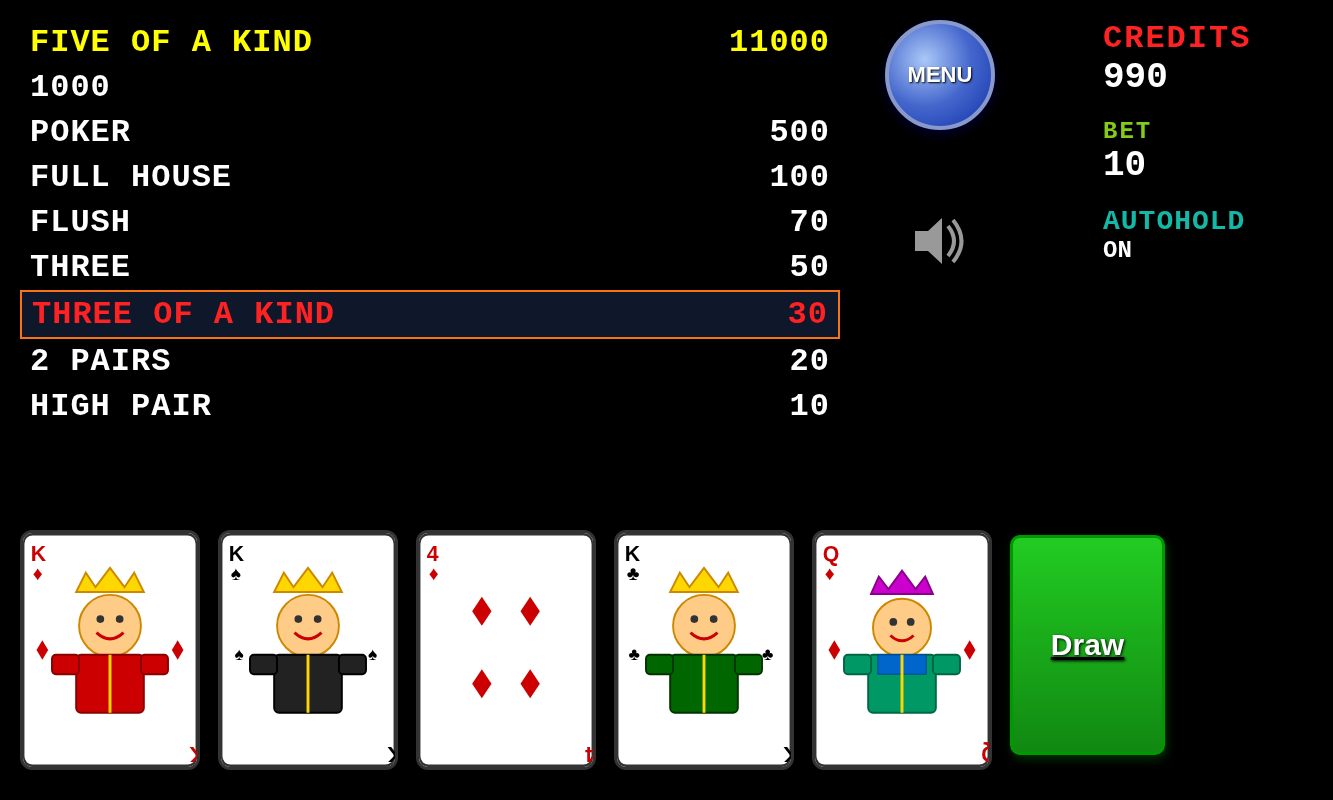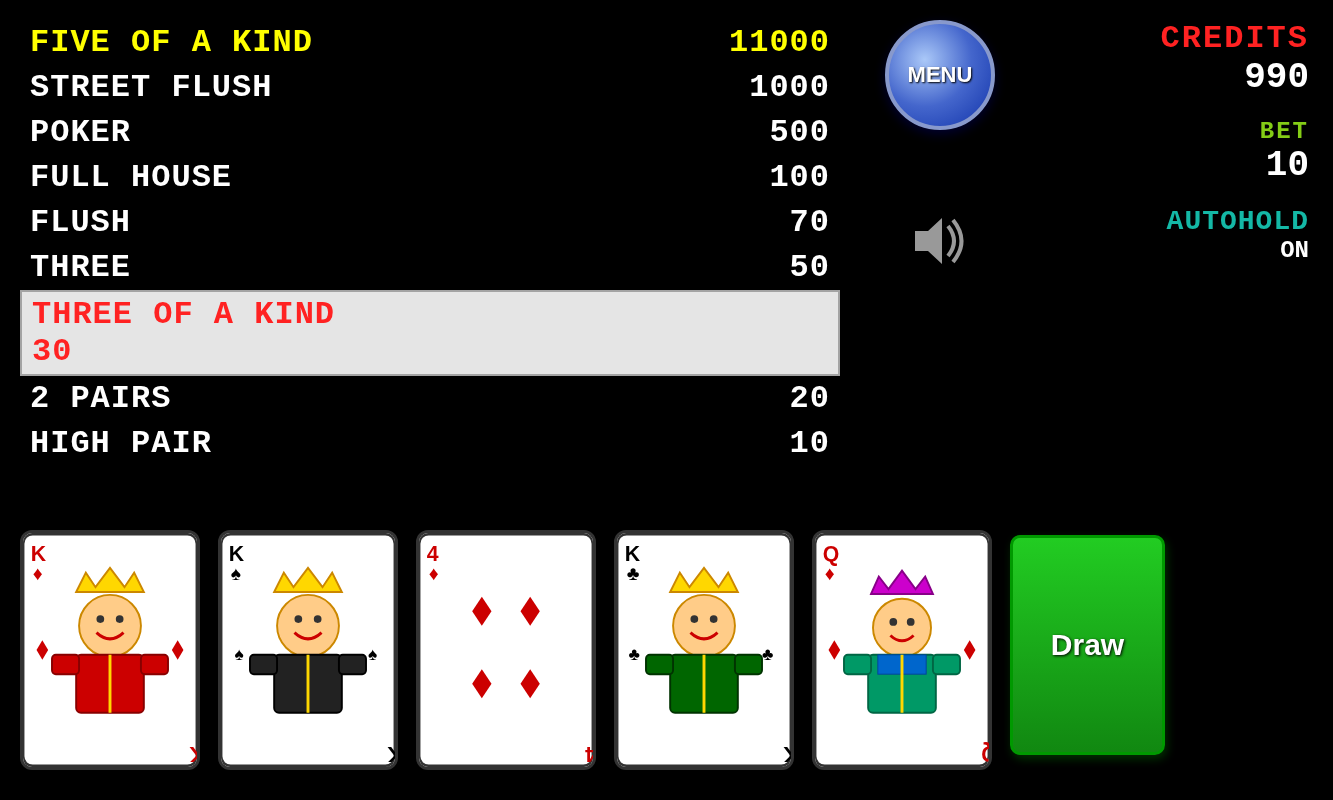--- a/index.html
+++ b/index.html
@@ -23,23 +23,22 @@
     .pay-row {
       display: flex;
       justify-content: space-between;
       padding: 4px 10px;
       font-size: 32px;
       font-weight: bold;
       letter-spacing: 1px;
     }
 
     .pay-row.highlighted {
-      background: #e5e5e5;
-      border: 2px solid #a3a3a3;
-      flex-direction: column;
+      background: #0f172a;
+      border: 2px solid #f97316;
     }
 
     .pay-row .hand-name { color: #fff; }
     .pay-row.yellow .hand-name { color: #ffff00; }
     .pay-row.red .hand-name { color: #ff2222; }
     .pay-row.highlighted .hand-name { color: #ff2222; }
 
     .pay-row .hand-value { color: #fff; }
     .pay-row.yellow .hand-value { color: #ffff00; }
     .pay-row.red .hand-value { color: #ff2222; }
@@ -82,23 +81,23 @@
       font-size: 50px;
       color: #aaa;
       cursor: pointer;
       margin-top: 20px;
     }
 
     
     #right-panel {
       position: absolute;
       top: 20px;
-      right: 24px;
+      right: 30px;
       width: 200px;
-      text-align: right;
+      text-align: left;
     }
 
     .credits-label {
       color: #ff2222;
       font-size: 32px;
       font-weight: bold;
       letter-spacing: 2px;
     }
 
     .credits-value {
@@ -163,20 +162,21 @@
       background: linear-gradient(180deg, #22cc22, #118811);
       border-radius: 10px;
       border: 3px solid #009900;
       display: flex;
       align-items: center;
       justify-content: center;
       cursor: pointer;
       box-shadow: 2px 4px 10px rgba(0,100,0,0.5);
       align-self: center;
       margin-bottom: 10px;
+      text-decoration: underline;
     }
 
     .draw-button span {
       color: #fff;
       font-size: 30px;
       font-weight: bold;
       font-family: Arial, sans-serif;
       text-shadow: 1px 1px 3px #000;
     }
 
@@ -189,21 +189,20 @@
   </style>
 </head>
 <body>
 
 <div id="pay-table">
 <div class="pay-row yellow">
       <span class="hand-name">FIVE OF A KIND</span>
       <span class="hand-value">11000</span>
     </div>
     <div class="pay-row">
-      <span class="hand-name">STREET FLUSH</span>
       <span class="hand-value">1000</span>
     </div>
     <div class="pay-row">
       <span class="hand-name">POKER</span>
       <span class="hand-value">500</span>
     </div>
     <div class="pay-row">
       <span class="hand-name">FULL HOUSE</span>
       <span class="hand-value">100</span>
     </div>

